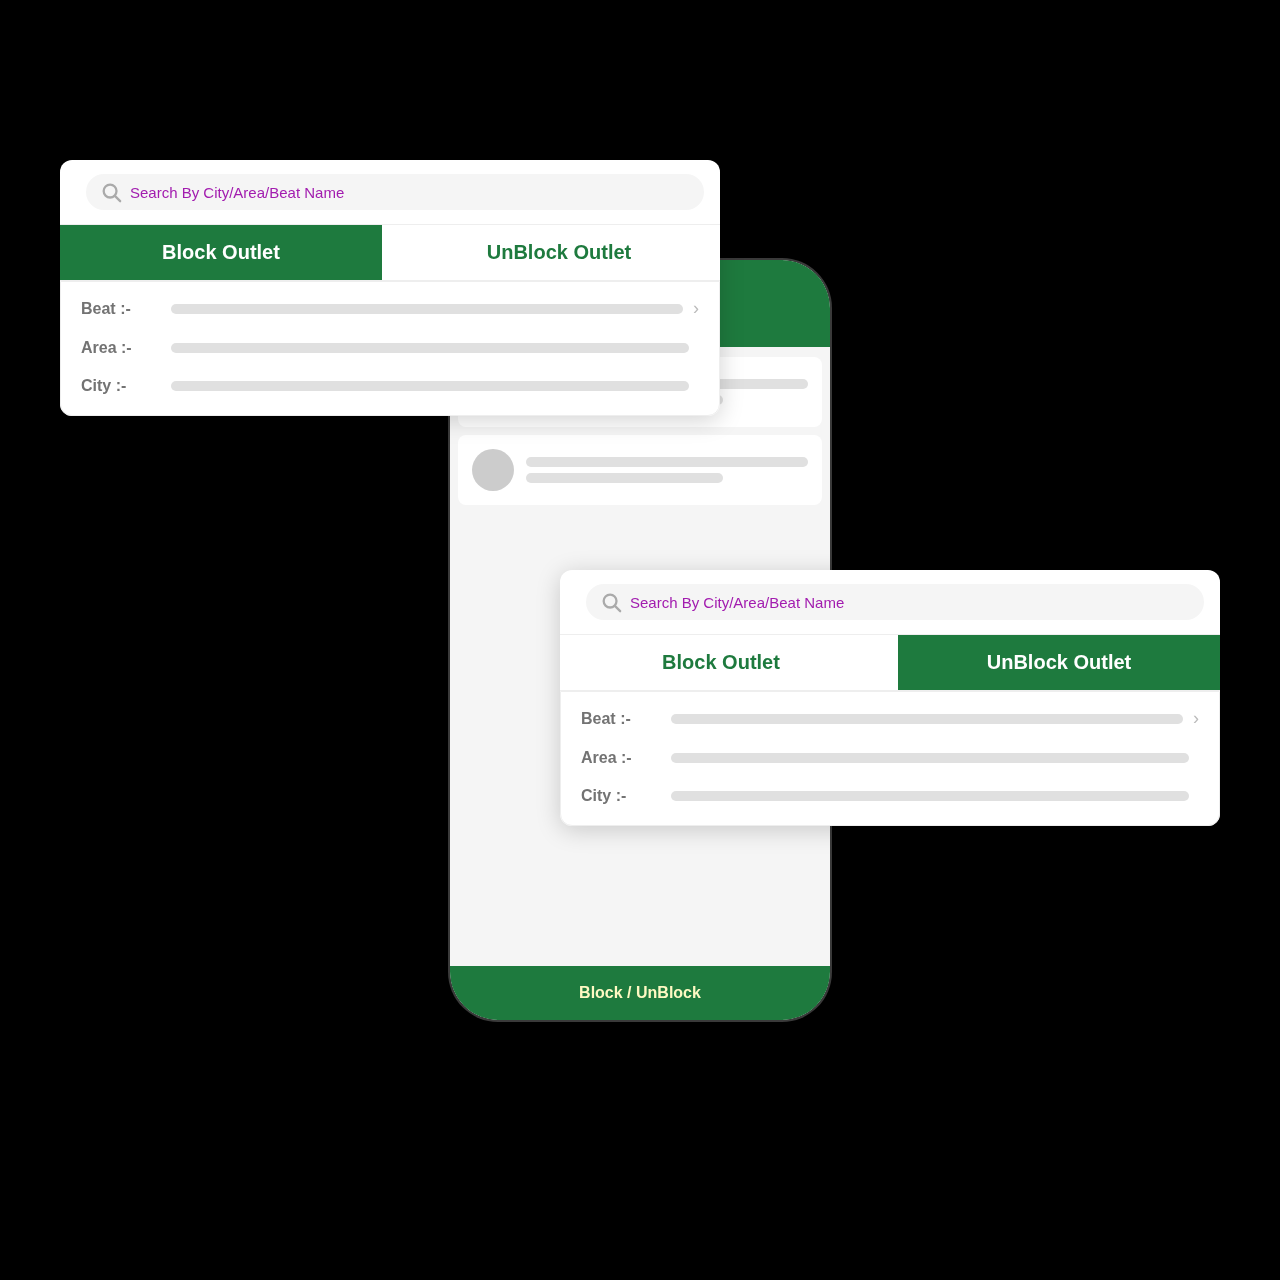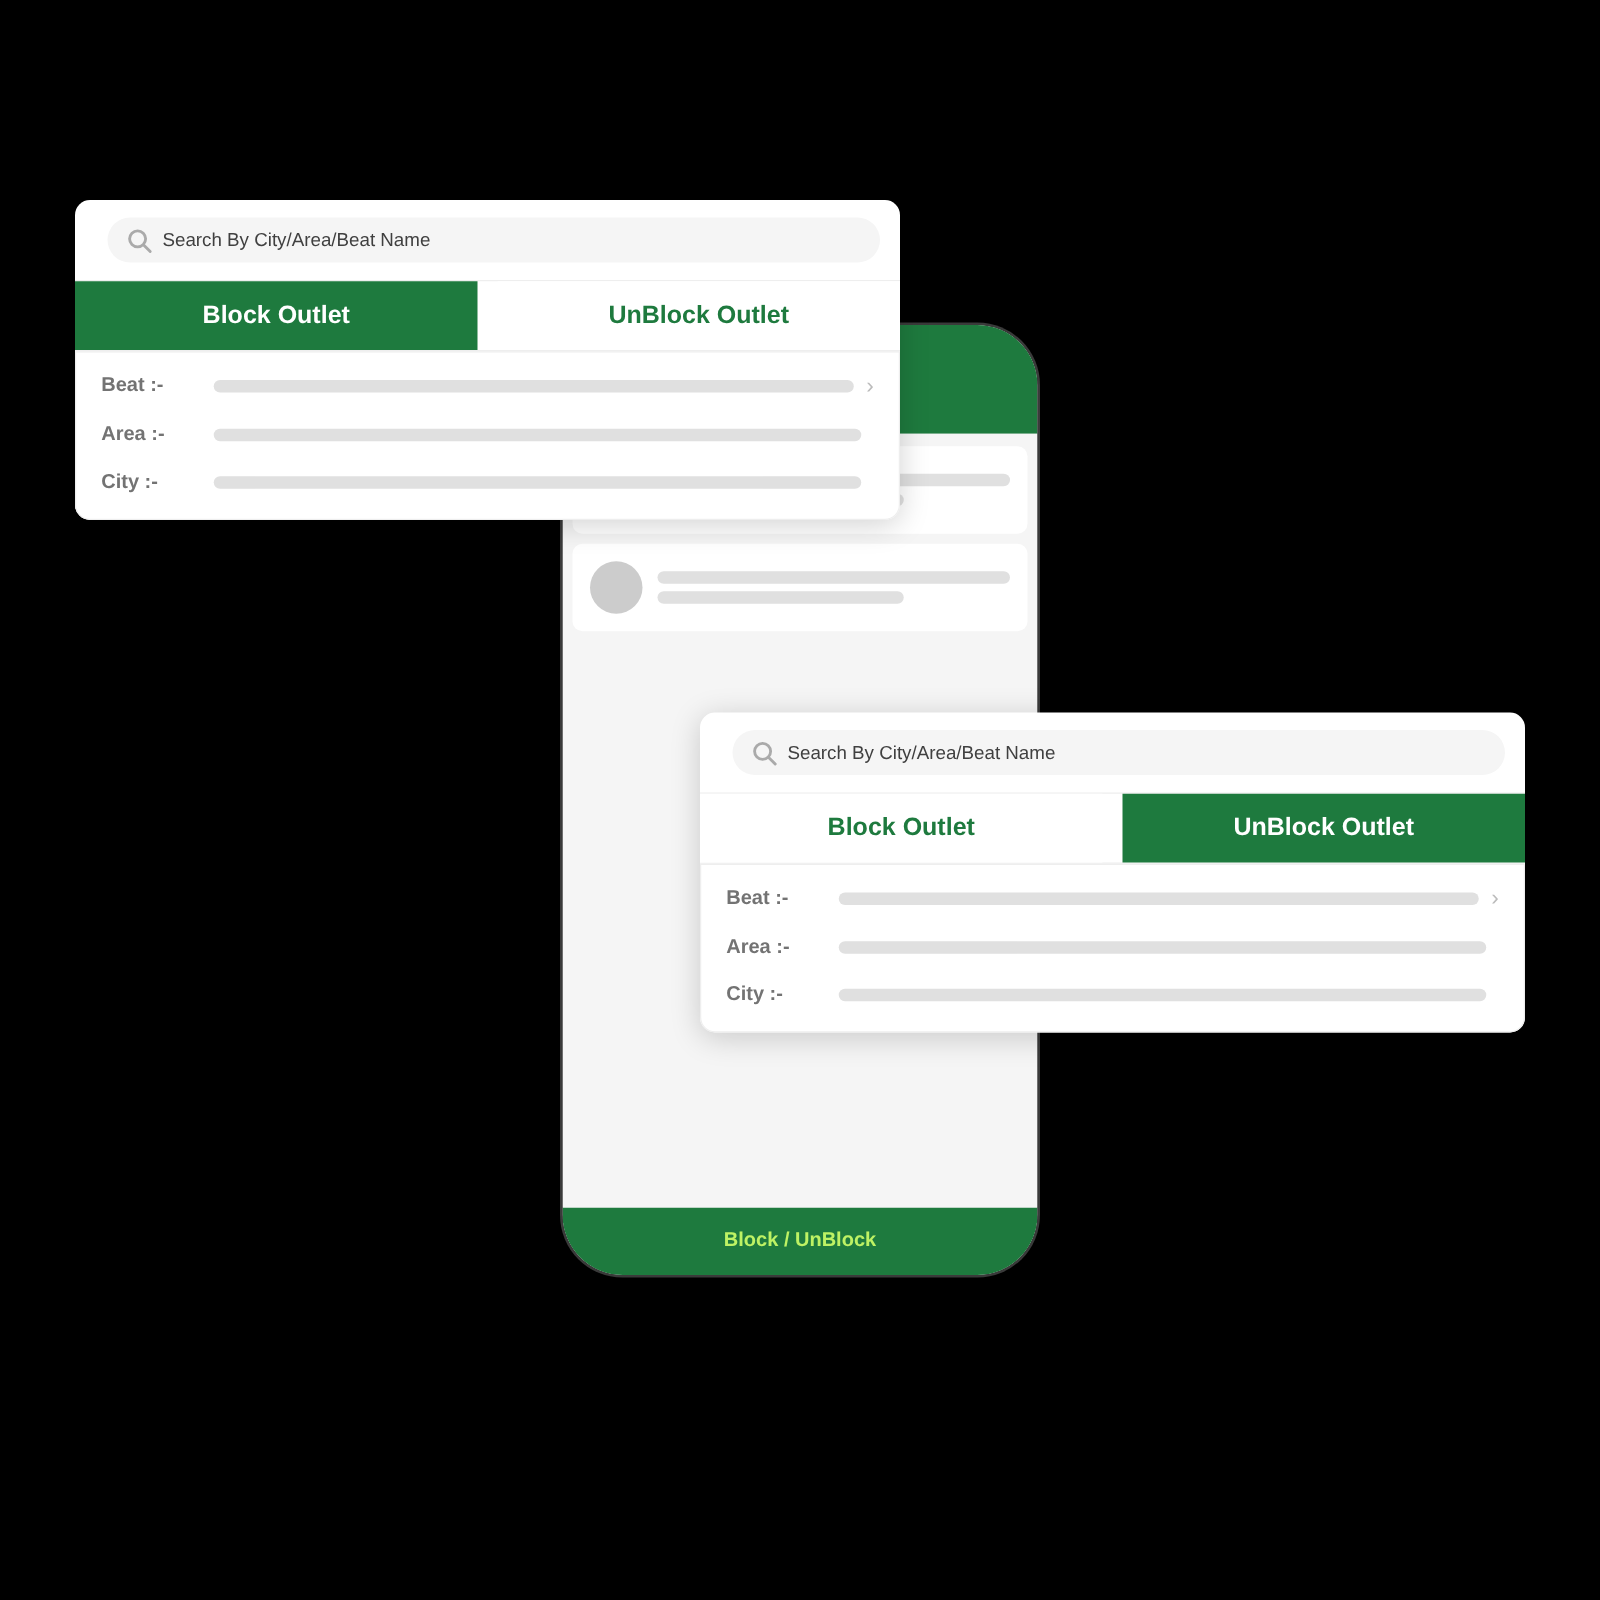--- a/index.html
+++ b/index.html
@@ -134,21 +134,21 @@
       background: #e0e0e0;
       border-radius: 5px;
       margin-bottom: 6px;
     }
 
     .phone-item-line:last-child { margin-bottom: 0; width: 70%; }
 
     
     .phone-bottom-btn {
       background: #1e7a3e;
-      color: #bef264;
+      color: #fef9c3;
       text-align: center;
       padding: 18px;
       font-weight: bold;
       font-size: 16px;
       flex-shrink: 0;
     }
 
     
     .card {
       position: absolute;
@@ -191,21 +191,21 @@
       margin-left: 10px;
       height: 36px;
       background: #f5f5f5;
       border-radius: 20px;
       display: flex;
       align-items: center;
       padding: 0 14px;
     }
 
     .search-placeholder {
-      color: #404040;
+      color: #a21caf;
       font-size: 15px;
     }
 
     
     .tab-row {
       display: flex;
       border-bottom: 1px solid #eee;
       gap: 16px;
     }
 

